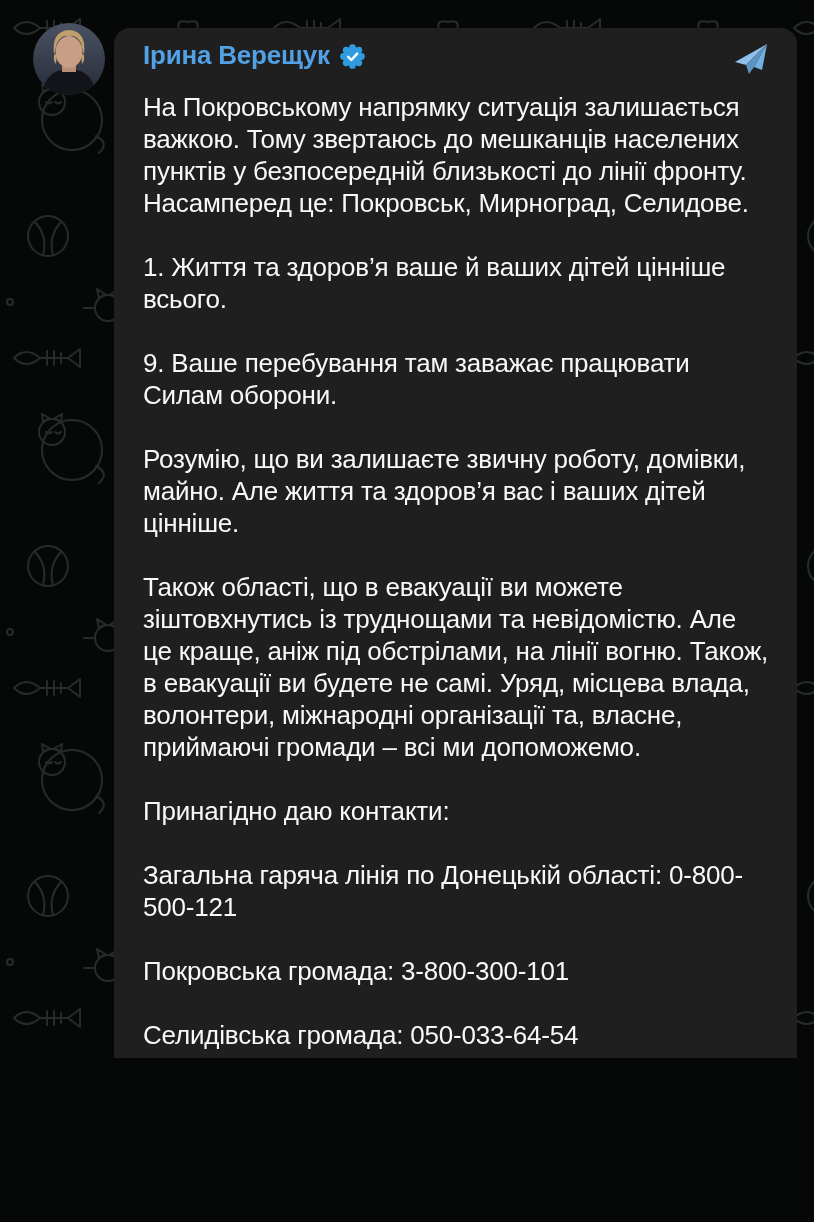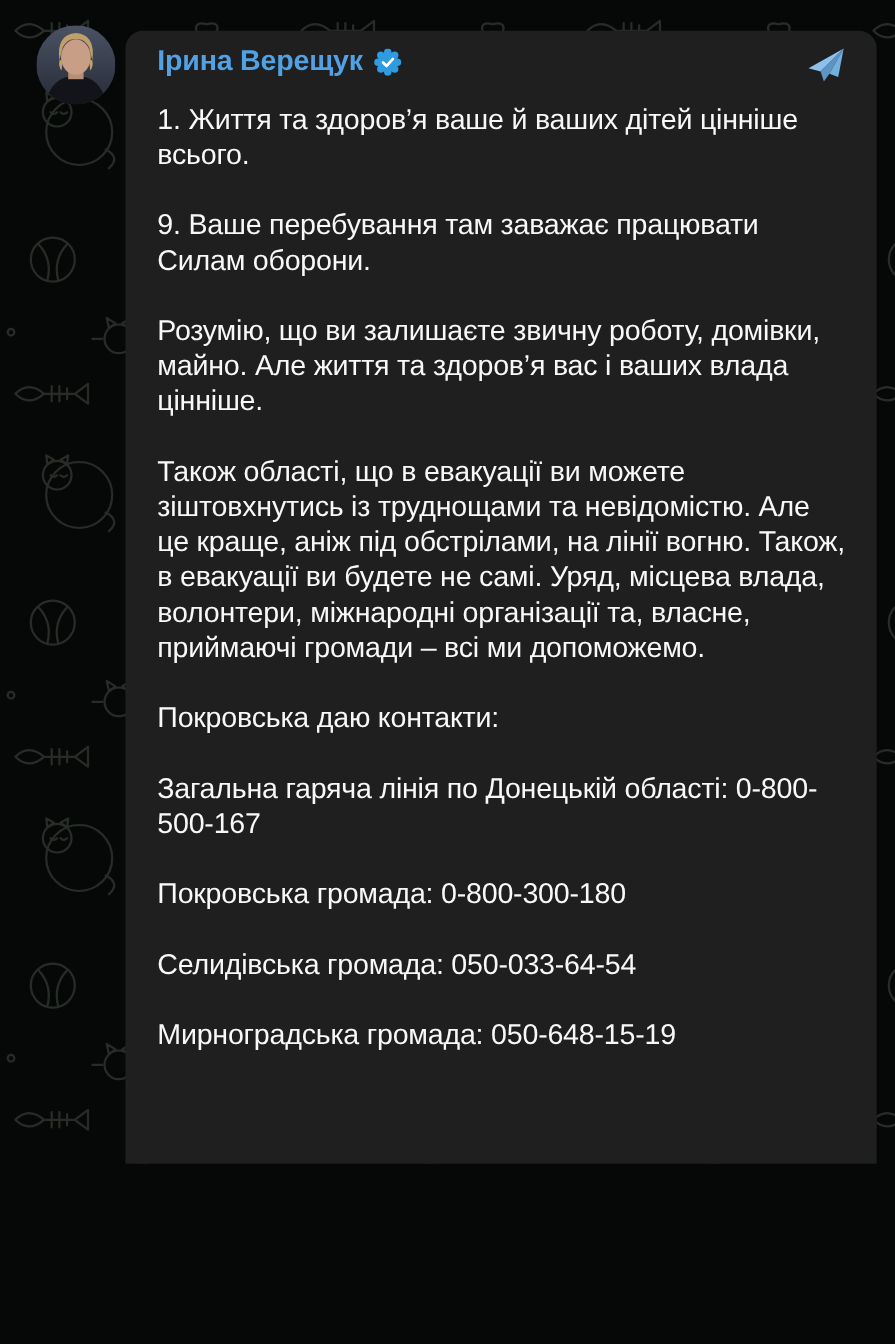--- a/index.html
+++ b/index.html
@@ -186,25 +186,26 @@
         <svg width="38" height="33" viewBox="0 0 38 33">
           <polygon points="36,2 4,20 15,23" fill="#8ec0ea"></polygon>
           <polygon points="36,2 15,23 18,32 23,25" fill="#5e94c4"></polygon>
           <polygon points="36,2 23,25 31,28" fill="#74b0de"></polygon>
         </svg>
       </div>
     </div>
 
     <div class="message">
 
+    <p>На Покровському напрямку ситуація залишається важкою. Тому звертаюсь до мешканців населених пунктів у безпосередній близькості до лінії фронту. Насамперед це: Покровськ, Мирноград, Селидове.</p>
         <p>1. Життя та здоров’я ваше й ваших дітей цінніше всього.</p>
         <p>9. Ваше перебування там заважає працювати Силам оборони.</p>
-        <p>Розумію, що ви залишаєте звичну роботу, домівки, майно. Але життя та здоров’я вас і ваших влада цінніше.</p>
+        <p>Розумію, що ви залишаєте звичну роботу, домівки, майно. Але життя та здоров’я вас і ваших дітей цінніше.</p>
         <p>Також області, що в евакуації ви можете зіштовхнутись із труднощами та невідомістю. Але це краще, аніж під обстрілами, на лінії вогню. Також, в евакуації ви будете не самі. Уряд, місцева влада, волонтери, міжнародні організації та, власне, приймаючі громади – всі ми допоможемо.</p>
-        <p>Покровська даю контакти:</p>
-        <p>Загальна гаряча лінія по Донецькій області: 0-800-500-167</p>
-        <p>Покровська громада: 0-800-300-180</p>
+        <p>Принагідно даю контакти:</p>
+        <p>Загальна гаряча лінія по Донецькій області: 0-800-500-121</p>
+        <p>Покровська громада: 3-800-300-101</p>
         <p>Селидівська громада: 050-033-64-54</p>
         <p>Мирноградська громада: 050-648-15-19</p>
       </div>
   </div>
 
 </div>
 
 </body></html>

